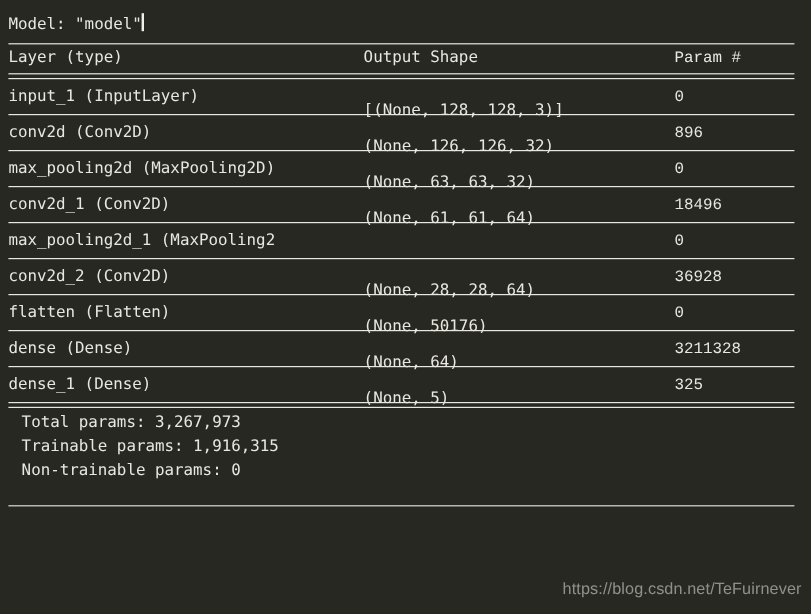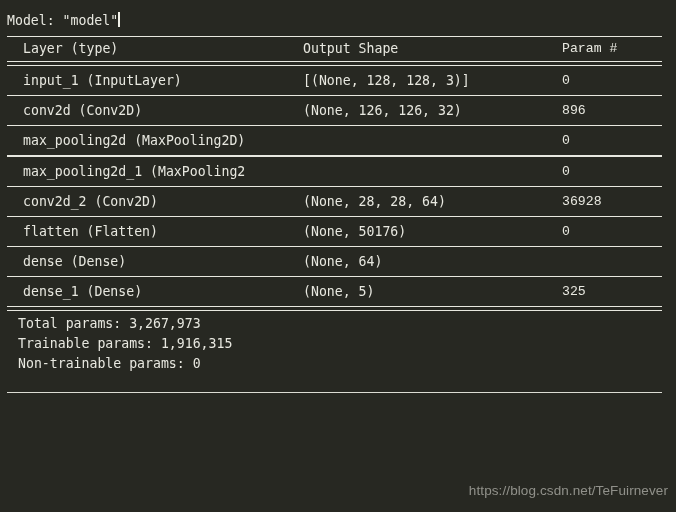--- a/index.html
+++ b/index.html
@@ -73,26 +73,25 @@
   .row {
     position: relative;
     height: 29px;
     line-height: 29px;
     white-space: pre;
   }
   .col-layer {
     position: absolute;
     left: 7px;
     top: 0;
-    margin-left: 16px;
   }
   .col-shape {
     position: absolute;
     left: 303px;
-    top: 0;
+    top: 12px;
   }
   .col-param {
     position: absolute;
     left: 562px;
     top: 0;
     font-family: Liberation Mono, monospace;
   }
 
   .header-row { height: 24px; line-height: 24px; }
   .header-row .col-layer,
@@ -153,24 +152,30 @@
 
   <div class="row">
     <span class="col-layer">conv2d (Conv2D)</span>
     <span class="col-shape">(None, 126, 126, 32)</span>
     <span class="col-param">896</span>
   </div>
   <div class="rule"></div>
 
   <div class="row">
     <span class="col-layer">max_pooling2d (MaxPooling2D)</span>
-    <span class="col-param">0</span>
-  </div>
-  <div class="rule"></div>
-
+    <span class="col-shape">(None, 63, 63, 32)</span>
+    <span class="col-param">0</span>
+  </div>
+  <div class="rule"></div>
+
+  <div class="row">
+    <span class="col-layer">conv2d_1 (Conv2D)</span>
+    <span class="col-shape">(None, 61, 61, 64)</span>
+    <span class="col-param">18496</span>
+  </div>
   <div class="rule"></div>
 
   <div class="row">
     <span class="col-layer">max_pooling2d_1 (MaxPooling2</span>
     <span class="col-param">0</span>
   </div>
   <div class="rule"></div>
 
   <div class="row">
     <span class="col-layer">conv2d_2 (Conv2D)</span>
@@ -182,20 +187,21 @@
   <div class="row">
     <span class="col-layer">flatten (Flatten)</span>
     <span class="col-shape">(None, 50176)</span>
     <span class="col-param">0</span>
   </div>
   <div class="rule"></div>
 
   <div class="row">
     <span class="col-layer">dense (Dense)</span>
     <span class="col-shape">(None, 64)</span>
+    <span class="col-param">3211328</span>
   </div>
   <div class="rule"></div>
 
   <div class="row">
     <span class="col-layer">dense_1 (Dense)</span>
     <span class="col-shape">(None, 5)</span>
     <span class="col-param">325</span>
   </div>
 
   <div class="dbl-rule"></div>

